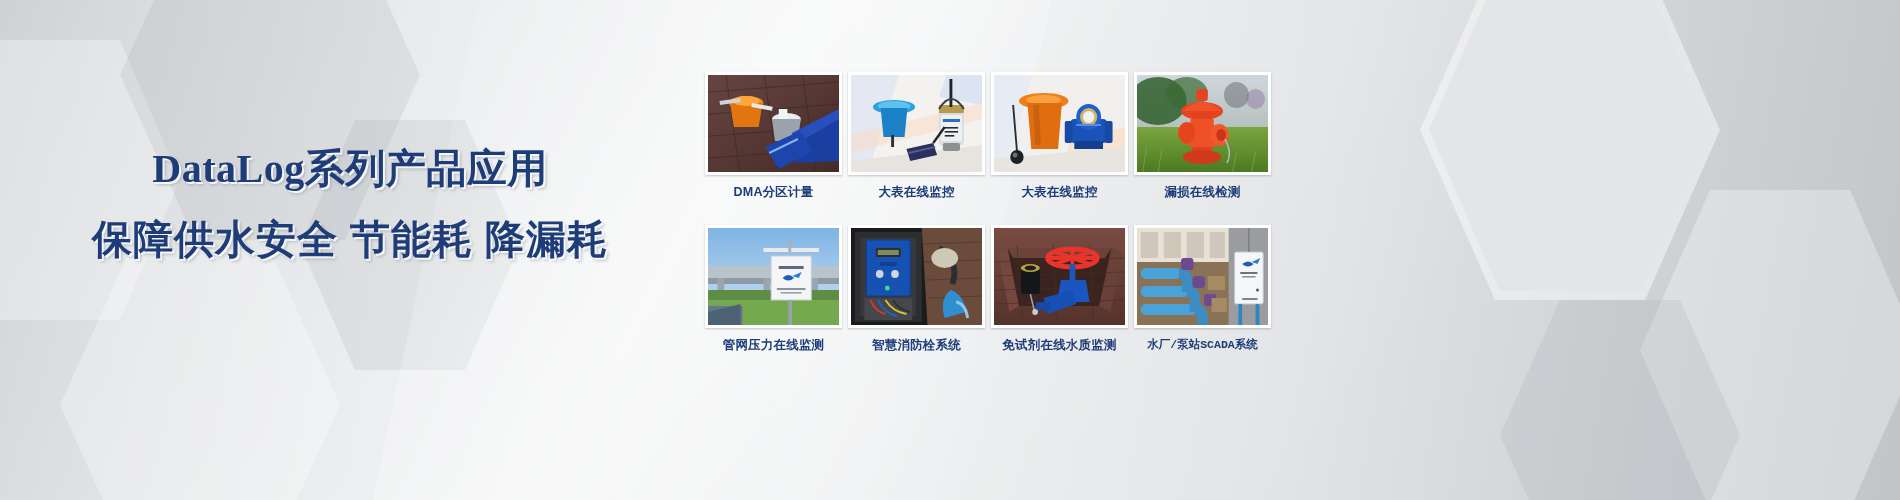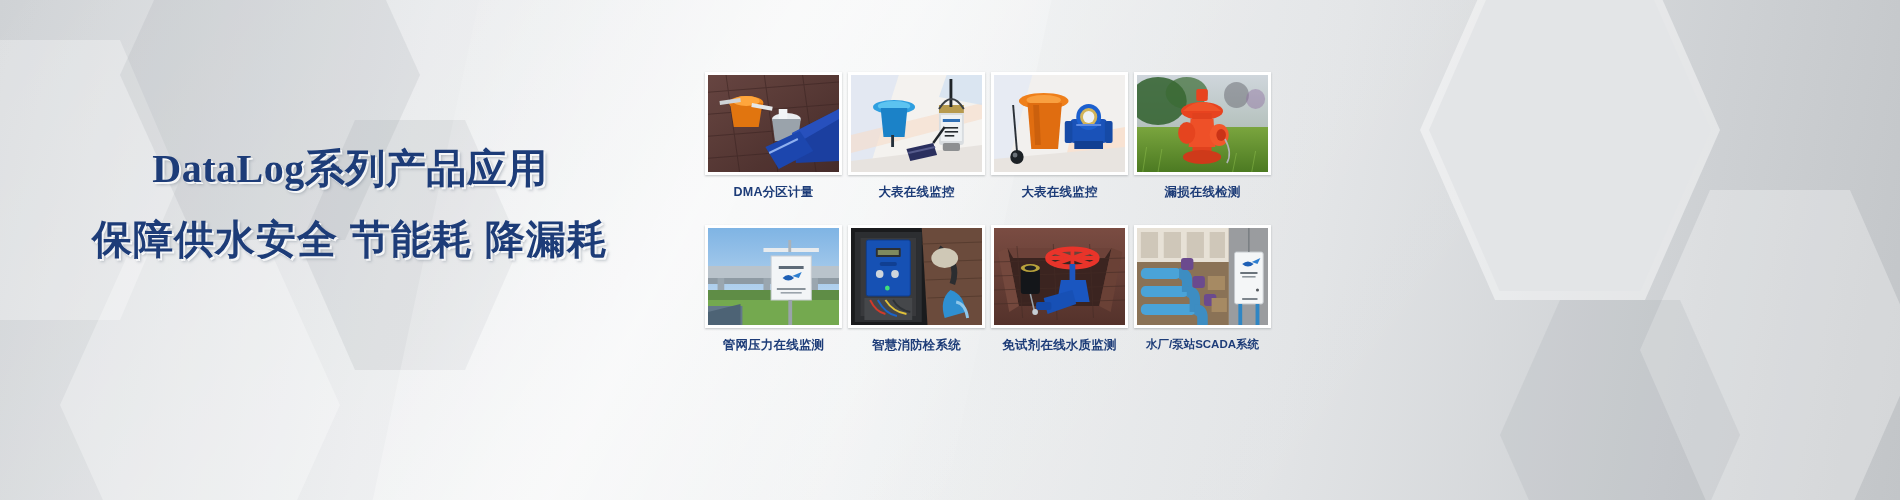--- a/index.html
+++ b/index.html
@@ -88,21 +88,21 @@
   }
   .caption{
     margin-top:9px;
     font-size:12.5px;
     font-weight:bold;
     color:#1d3c78;
     white-space:nowrap;
     letter-spacing:0.2px;
     font-family:"Liberation Sans","DejaVu Sans",sans-serif;
   }
-  .caption.sm{font-size:11.5px;letter-spacing:0;}
+  .caption.sm{font-size:11.5px;letter-spacing:0;font-family:Liberation Mono, monospace;}
 
   
   .ph svg{display:block;width:100%;height:100%;}
 </style>
 </head>
 <body>
 
 <div id="banner">
 
   <div class="hexwrap">

